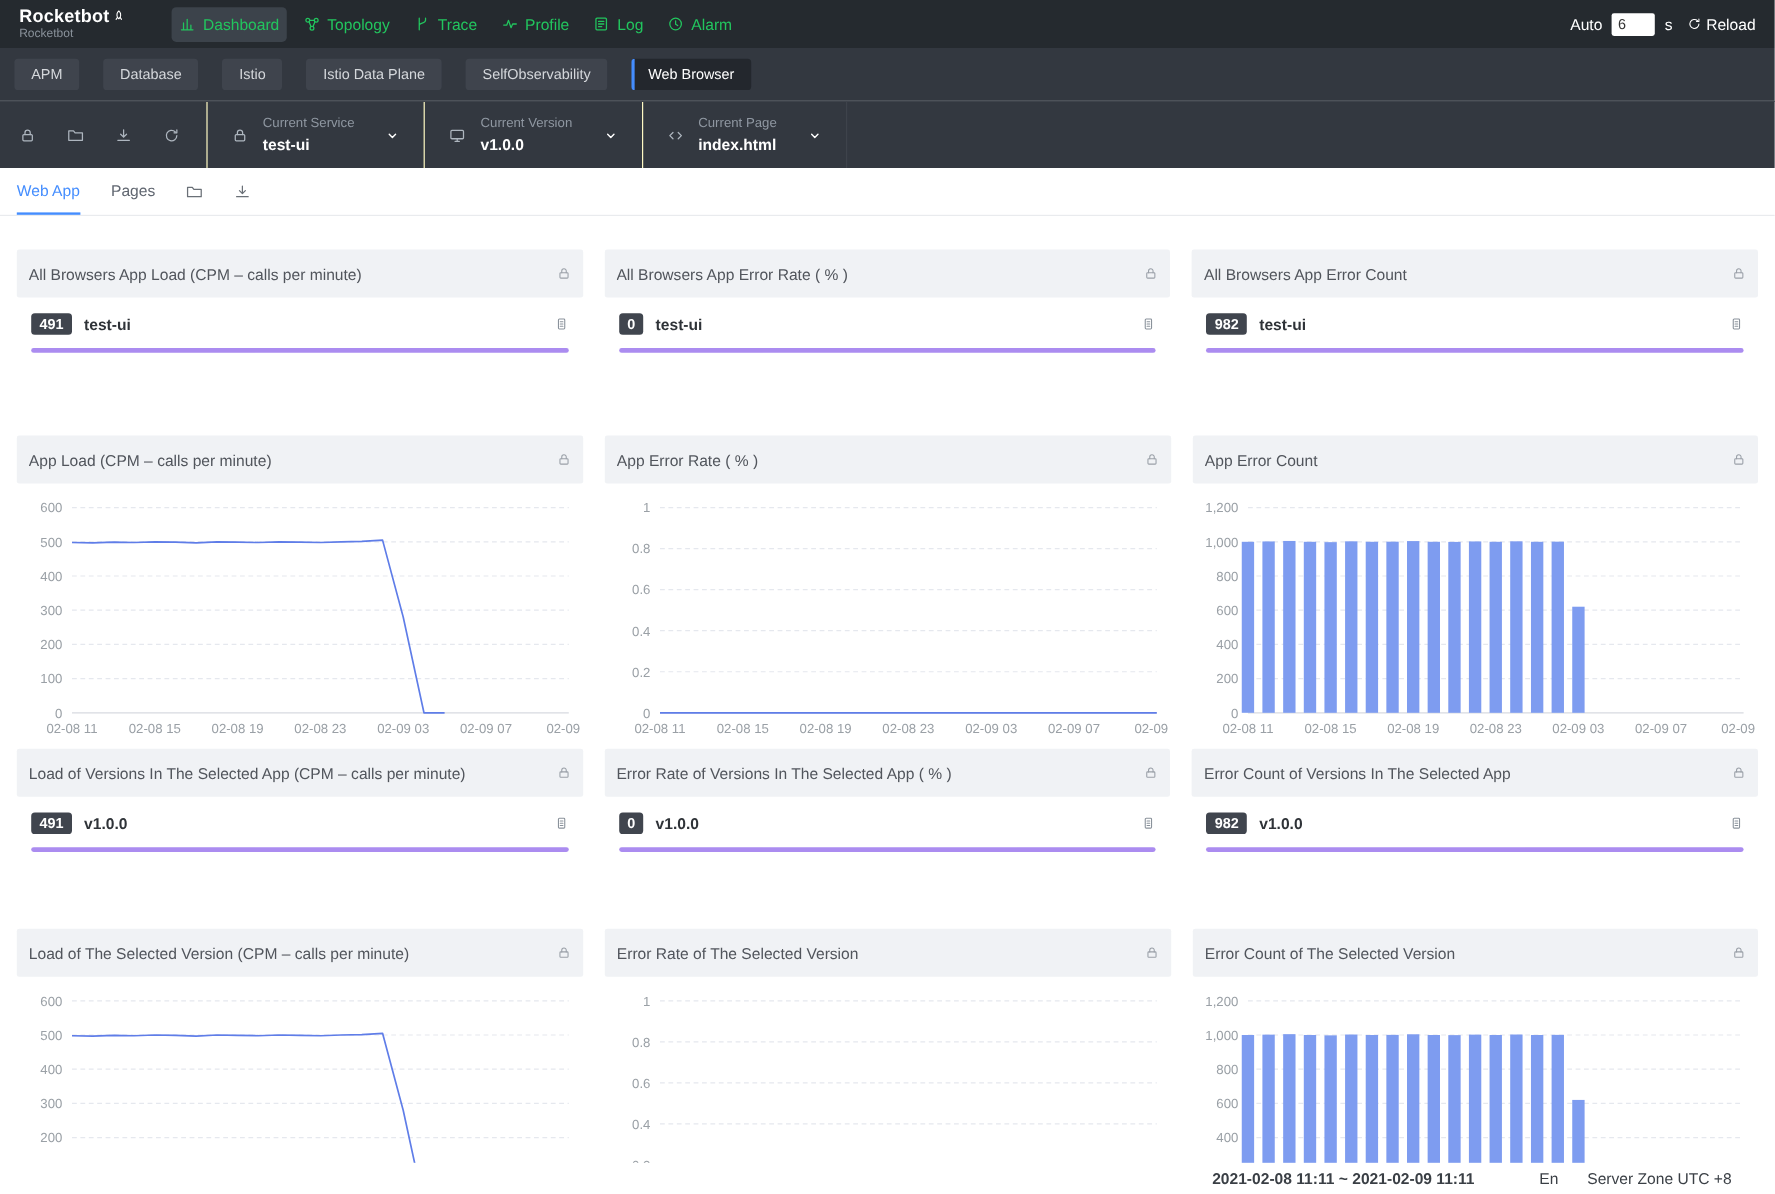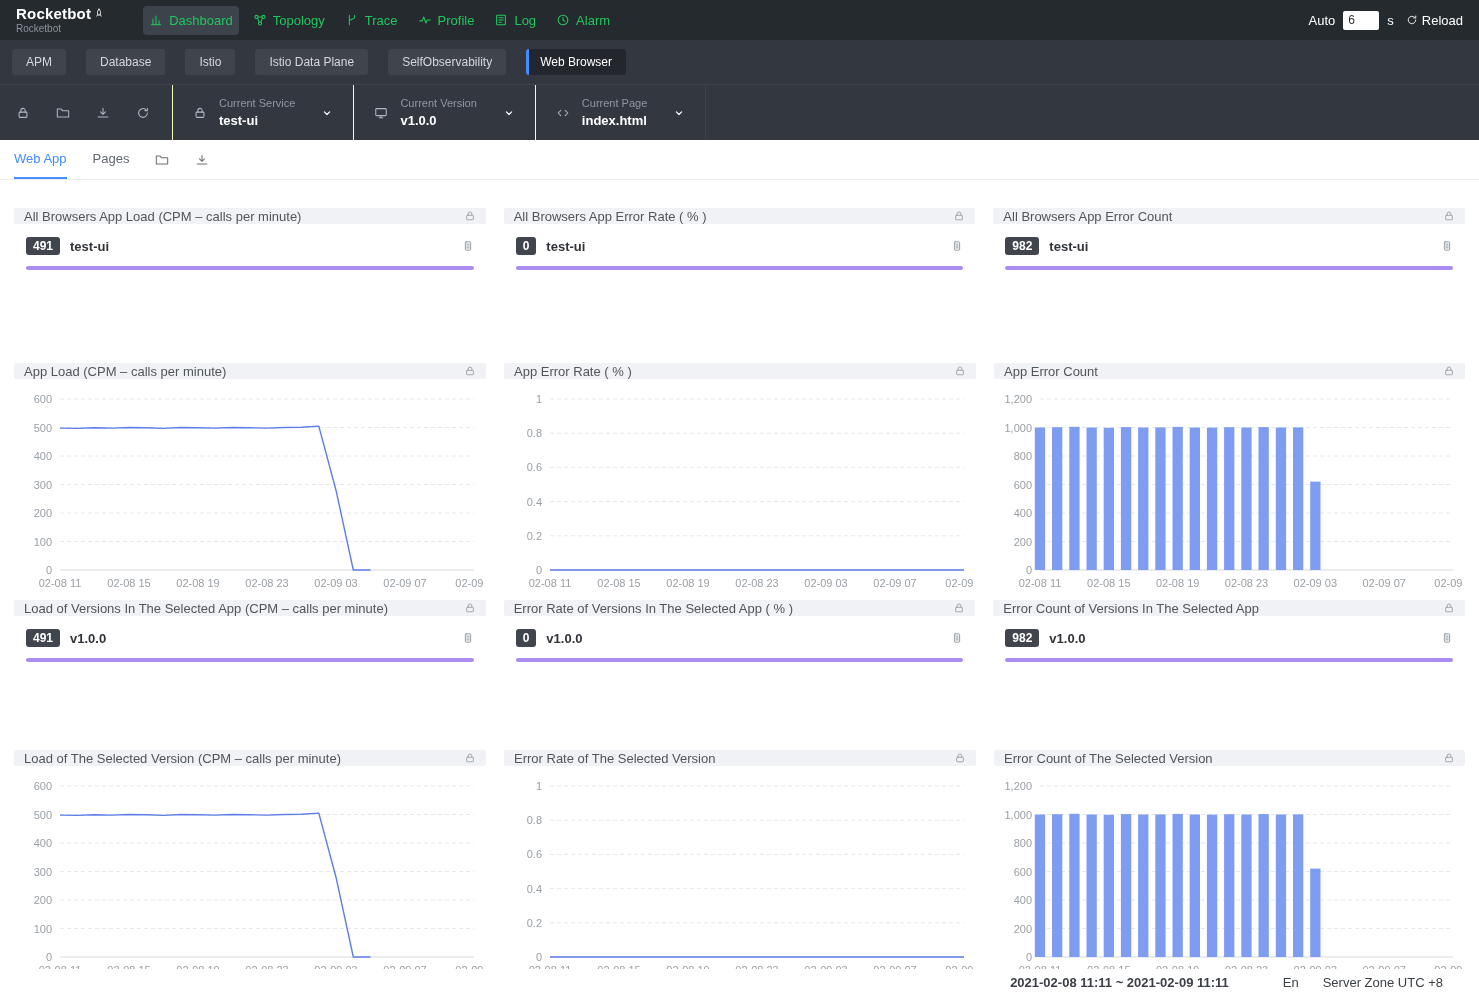--- a/index.html
+++ b/index.html
@@ -47,21 +47,21 @@
   .ptab-icon { color:#6a7077; cursor:pointer; display:flex; }
 
   
   .content { padding:28px 14px 0; }
   .row { display:grid; grid-template-columns:repeat(3,1fr); column-gap:18px; }
   .mb34 { margin-bottom:34px; }
   .mb6 { margin-bottom:6px;margin-top:39px; }
 
   .card { background:#fff; }
   .card.stat { height:116px; }
-  .card-header { height:16px; background:#f0f2f5; display:flex; align-items:center; padding:0 10px; font-size:13px; color:#51555c; border-radius:2px; }
+  .card-header { height:40px; background:#f0f2f5; display:flex; align-items:center; padding:0 10px; font-size:13px; color:#51555c; border-radius:2px; }
   .card-title { flex:1; white-space:nowrap; overflow:hidden; }
   .hdr-lock { color:#9aa0a8; cursor:pointer; display:flex; }
 
   .stat-body { padding:9px 12px 0; }
   .stat-row { display:flex; align-items:center; gap:10px; height:26px; }
   .badge { background:#40454e; color:#fff; font-size:12px; padding:2px 7px; border-radius:3px; min-width:10px; text-align:center; font-weight:bold; }
   .stat-name { flex:1; font-size:13px; color:#2f3338; font-weight:bold; }
   .copy-btn { color:#8a929b; cursor:pointer; display:flex; }
   .purple-bar { height:4px; background:#ab8cf0; border-radius:2px; margin-top:7px; }
 

